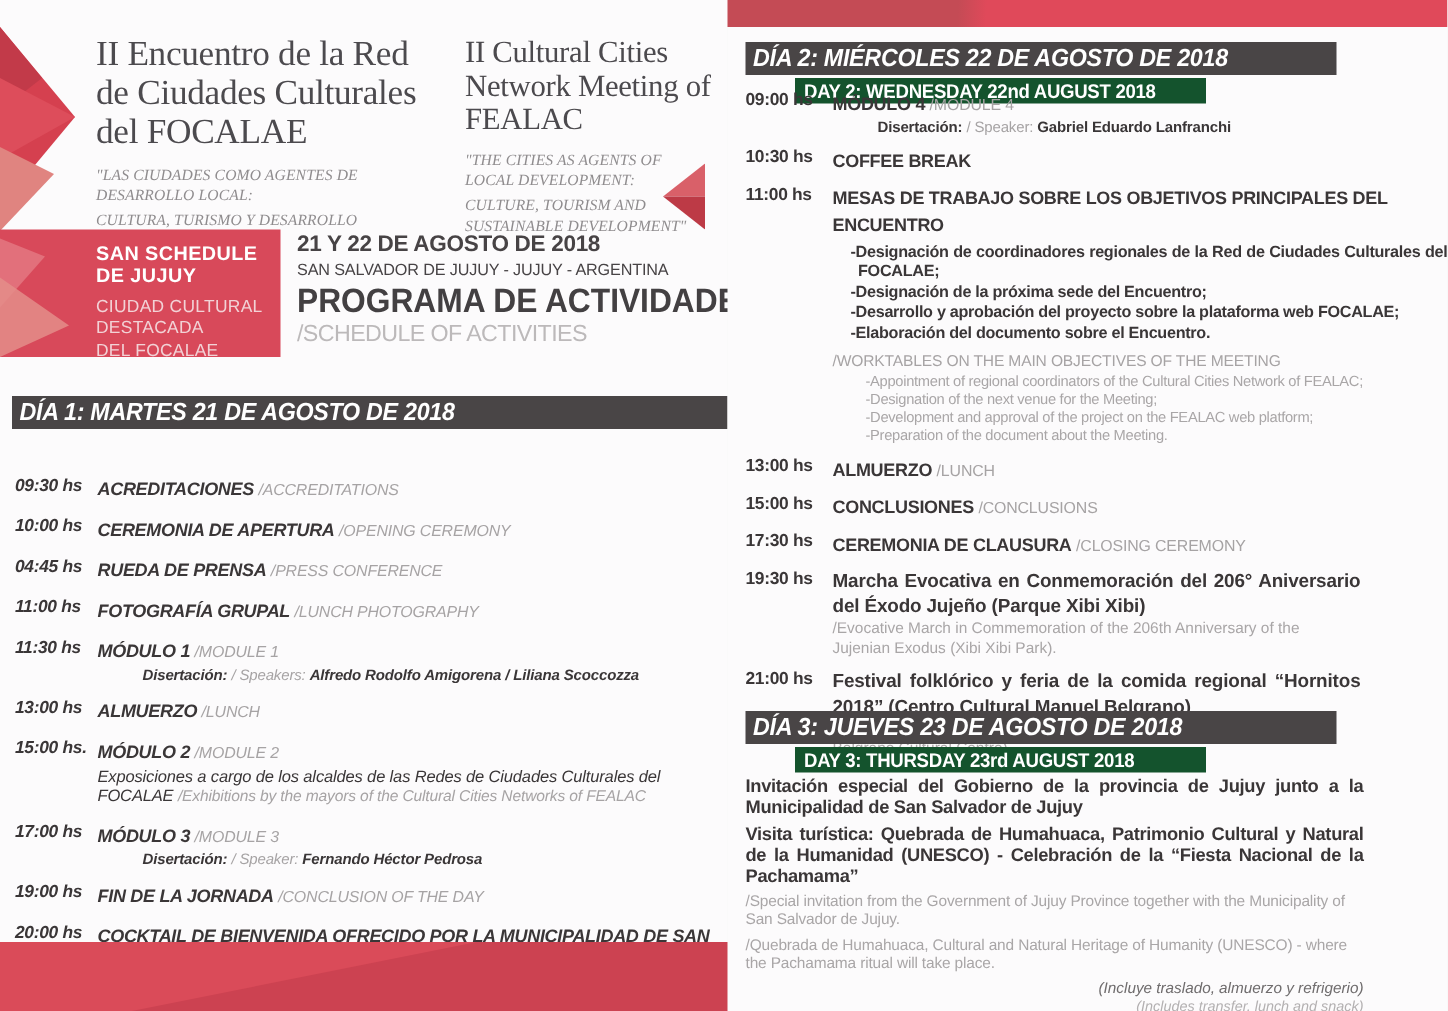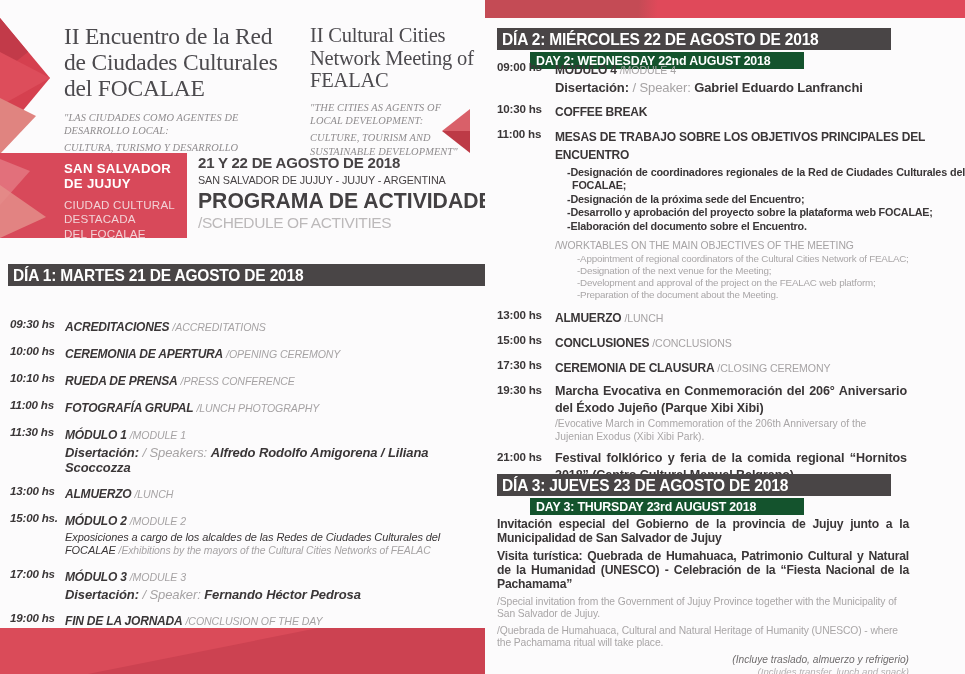--- a/index.html
+++ b/index.html
@@ -46,42 +46,42 @@
   .event-info { position:absolute; left:198px; top:154px; width:285px; }
   .ev-dates { font-size:15px; font-weight:bold; color:#474345; letter-spacing:-0.2px; }
   .ev-loc { font-size:10.8px; color:#474345; margin-top:3px; letter-spacing:-0.1px; }
   .ev-prog { font-size:22.5px; font-weight:bold; color:#434042; margin-top:2px; white-space:nowrap; }
   .ev-prog span, .bar-dark span, .bar-gray span { display:inline-block; transform:scaleX(.94); transform-origin:0 50%; }
   .ev-sched { font-size:15.5px; color:#bcb9ba; letter-spacing:-0.4px; margin-top:0; }
 
   
   .day-bars { position:absolute; }
   .bar-dark { height:22px; background:#494546; color:#fff; font-size:16.5px; font-weight:bold;
-    line-height:22px; padding-left:5px; letter-spacing:-0.2px; white-space:nowrap; }
+    line-height:22px; padding-left:5px; letter-spacing:-0.2px; white-space:nowrap;font-style:italic; }
   .bar-gray { height:17px; background:#14532d; color:#fff; font-size:13.2px; font-weight:bold;
     line-height:17px; padding-left:6px; margin-top:2px; letter-spacing:-0.2px; white-space:nowrap; }
   .page-left  .day-bars { left:8px; top:264px; width:477px; }
   .page-left  .bar-gray { margin-left:60px; }
   .page-right .day-bars { width:394px; left:12px; }
   .page-right .day2-bars { top:28px; }
   .page-right .day3-bars { top:474px; }
   .page-right .bar-gray { margin-left:33px; width:274px; }
 
   
   .schedule { position:absolute; }
   .page-left  .schedule { left:10px; top:317px; width:470px;font-style:italic; }
   .page-right .schedule { left:12px; top:60px;  width:468px; }
   .row { display:flex; margin-bottom:9px; }
   .page-right .row { margin-bottom:7px; }
   .time { flex:0 0 55px; font-size:11.6px; font-weight:bold; color:#3a3637; letter-spacing:-0.2px; }
   .page-right .time { flex:0 0 58px; }
   .content { flex:1; min-width:0; }
   .t-es { font-size:12px; font-weight:bold; color:#3a3637; letter-spacing:-0.2px; }
   .t-en { font-size:10.6px; color:#a6a3a4; letter-spacing:-0.1px; margin-left:3px; }
-  .detail { margin-top:2px; font-size:13px; letter-spacing:-0.1px; }
+  .detail { margin-top:2px; font-size:10px; letter-spacing:-0.1px;margin-left:30px; }
   .d-es { font-weight:bold; color:#3a3637; }
   .d-en { color:#a6a3a4; }
   .d-val { font-weight:bold; color:#3a3637; }
   .desc { margin-top:2px; font-size:11px; line-height:1.22; letter-spacing:-0.1px; }
   .desc-es { color:#3a3637; }
   .desc-en { color:#a6a3a4; font-size:10.4px; }
 
   .bullets { list-style:none; margin:3px 0 0 0; padding-left:12px; }
   .bullets li { text-indent:-5px; padding-left:5px; line-height:1.24; }
   .bullets-es li { font-size:10.8px; font-weight:bold; color:#3a3637; text-align:justify; letter-spacing:-0.2px; }
@@ -136,21 +136,21 @@
     <polygon points="28,0 0,22 28,22" fill="#d96069"></polygon>
     <polygon points="28,22 0,22 28,44" fill="#bd3a46"></polygon>
   </svg>
 
   <div class="city-box">
     <svg width="64" height="85">
       <polygon points="0,6 30,18 0,52" fill="#e2707b"></polygon>
       <polygon points="0,32 46,64 0,85" fill="#e48d8a" opacity="0.85"></polygon>
     </svg>
     <div class="city-text">
-      <p class="city-name">SAN SALVADOR</p>
+      <p class="city-name">SAN SCHEDULE</p>
       <p class="city-name">DE JUJUY</p>
       <div class="city-tag">
         <p>CIUDAD CULTURAL</p>
         <p>DESTACADA</p>
         <p><span>DEL FOCALAE</span></p>
       </div>
     </div>
   </div>
 
   <div class="event-info">
@@ -171,21 +171,21 @@
           <p><span class="t-es">ACREDITACIONES</span><span class="t-en">/ACCREDITATIONS</span></p>
         </div>
     </div>
     <div class="row">
       <div class="time">10:00 hs</div>
       <div class="content">
           <p><span class="t-es">CEREMONIA DE APERTURA</span><span class="t-en">/OPENING CEREMONY</span></p>
         </div>
     </div>
     <div class="row">
-      <div class="time">10:10 hs</div>
+      <div class="time">04:45 hs</div>
       <div class="content">
           <p><span class="t-es">RUEDA DE PRENSA</span><span class="t-en">/PRESS CONFERENCE</span></p>
         </div>
     </div>
     <div class="row">
       <div class="time">11:00 hs</div>
       <div class="content">
           <p><span class="t-es">FOTOGRAFÍA GRUPAL</span><span class="t-en">/LUNCH PHOTOGRAPHY</span></p>
         </div>
     </div>

